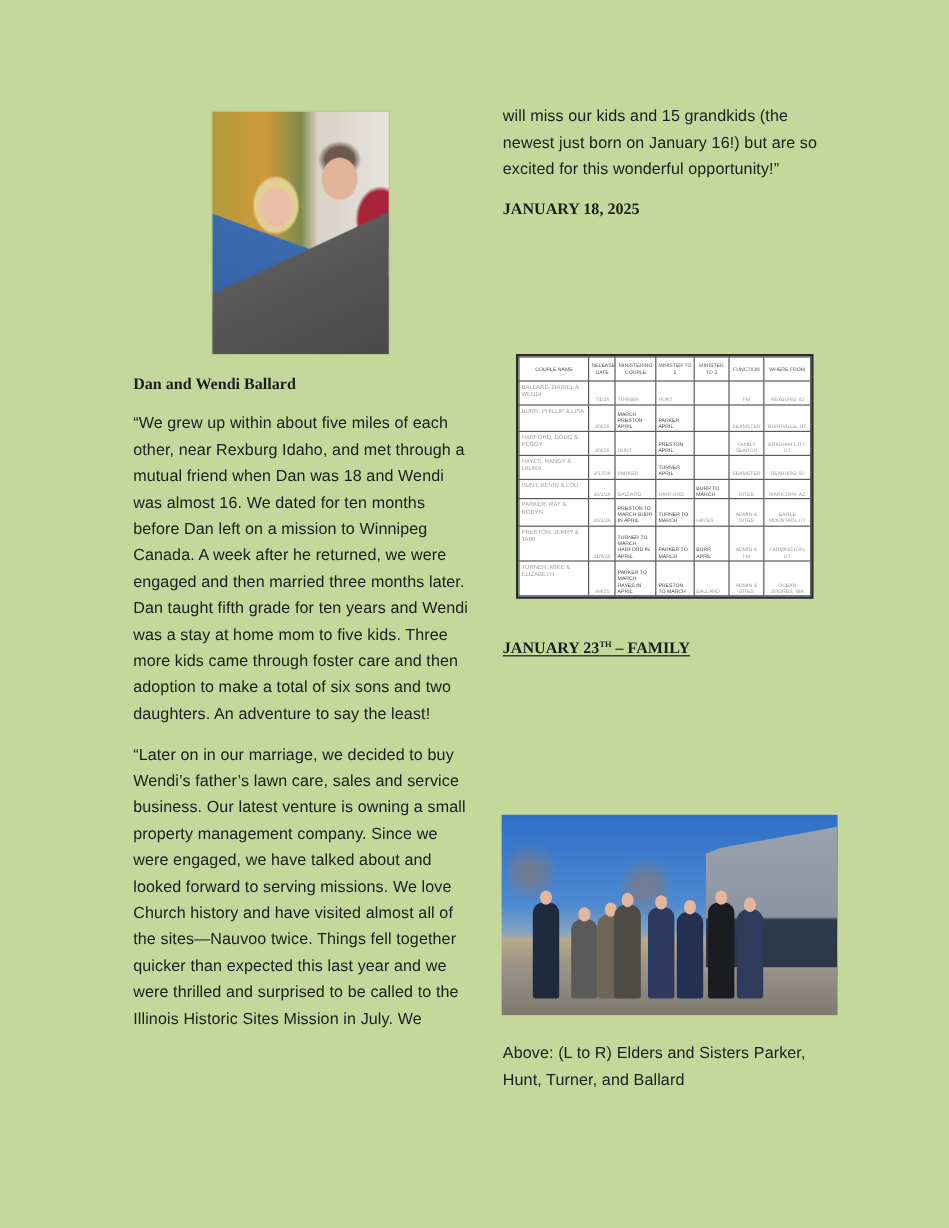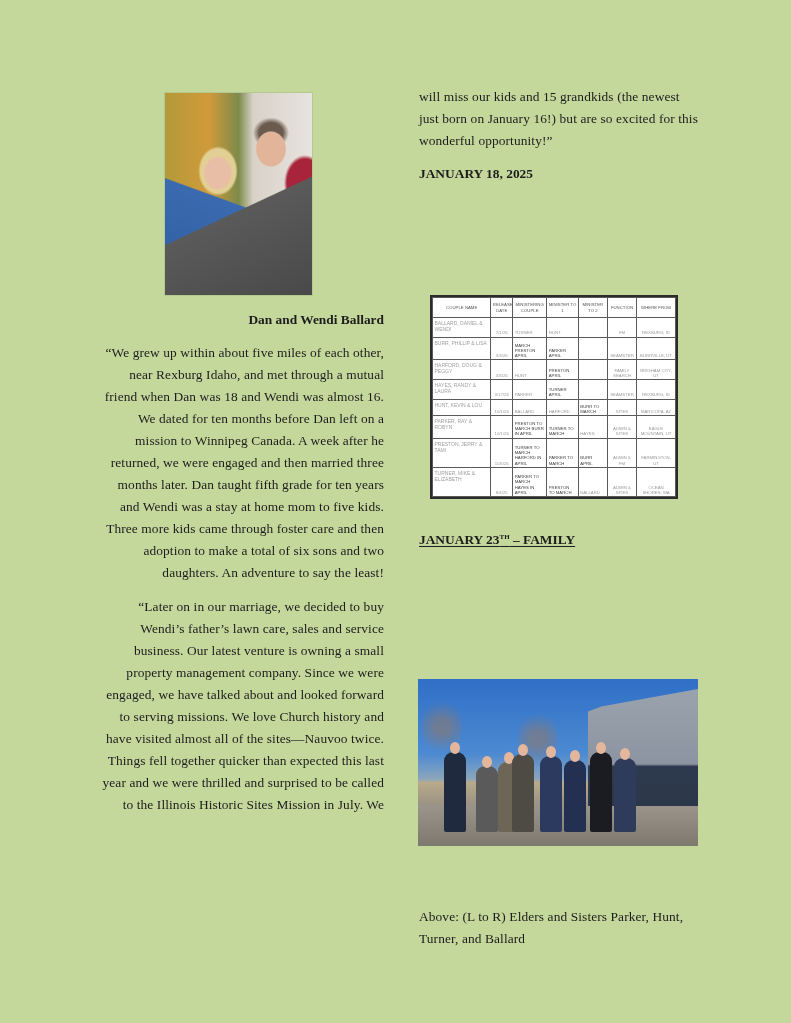--- a/index.html
+++ b/index.html
@@ -5,27 +5,26 @@
     * { box-sizing: border-box; margin: 0; padding: 0; }
     html, body {
       width: 791px; height: 1023px;
       background: #c5d89c;
       font-family: "Liberation Sans", "DejaVu Sans", sans-serif;
       color: #1c1c1c;
       overflow: hidden;
     }
     .page { position: relative; width: 791px; height: 1023px; background: #c5d89c; }
     .col { position: absolute; }
-    .col-left { left: 99px; top: 92px; width: 285px; text-align: right; }
+    .col-left { left: 111px; top: 92px; width: 285px; }
     .col-right { left: 419px; top: 86px; width: 280px; }
 
     p.body {
       font-size: 13.4px; line-height: 22px; margin-bottom: 12px;
       letter-spacing: 0.1px;
-      font-family: Liberation Serif, serif;
     }
     p.justify { text-align: justify; }
     h3.heading {
       font-size: 13.4px; font-weight: bold; line-height: 20px;
       margin-bottom: 12px;
       font-family: Liberation Serif, serif;
     }
     h3.underline { text-decoration: underline; text-underline-offset: 2px; }
     sup { font-size: 7px; vertical-align: 5px; }
 
@@ -228,17 +227,17 @@
     <div class="person" style="left:122px; height:76px; background:#2b3a5e;"></div>
       <div class="head" style="left:128px; bottom:88px;"></div>
     <div class="person" style="left:146px; height:72px; background:#243052;"></div>
       <div class="head" style="left:152px; bottom:84px;"></div>
     <div class="person" style="left:172px; height:80px; background:#1b1b22;"></div>
       <div class="head" style="left:178px; bottom:92px;"></div>
     <div class="person" style="left:196px; height:74px; background:#2e3b5a;"></div>
       <div class="head" style="left:202px; bottom:86px;"></div>
   </div>
 
-  <div class="col" style="left:419px; top:906px; width:285px;">
+  <div class="col" style="left:419px; top:867px; width:285px;">
     <p class="body">Above:  (L to R) Elders and Sisters Parker, Hunt, Turner, and Ballard</p>
   </div>
 
 </div>
 
 </body></html>

